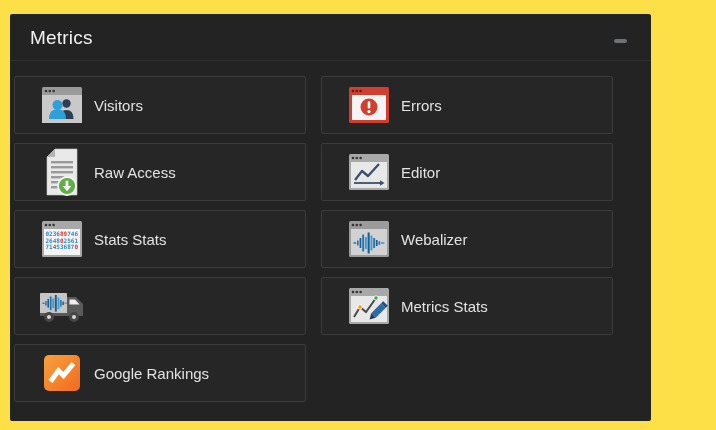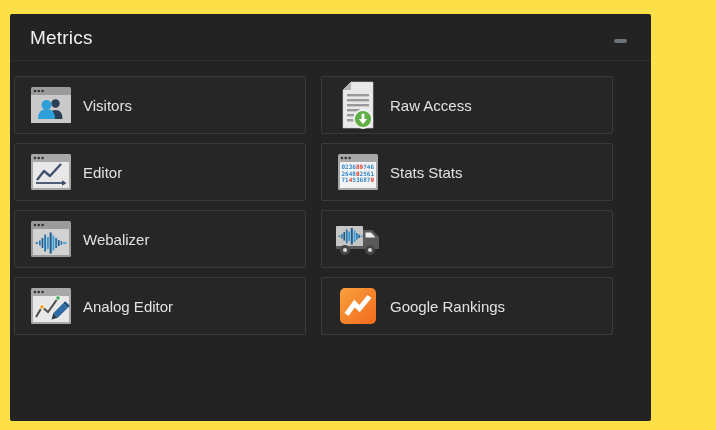--- a/index.html
+++ b/index.html
@@ -13,21 +13,21 @@
   .panel-title { position:absolute; left:20px; top:0; line-height:47px;
                  font-size:19px; font-weight:400; color:#f0f0f0; letter-spacing:.2px; }
   .collapse-btn { position:absolute; right:20px; top:16px; width:22px; height:16px;
                   background:transparent; border:none; cursor:pointer; }
   .minus-glyph { display:block; width:13px; height:4px; border-radius:2px;
                  background:#6d7276; margin:6px auto 0 auto; }
 
   .grid { position:absolute; left:4px; top:62px;
           display:grid; grid-template-columns:292px 292px;
           column-gap:15px; row-gap:9px; grid-auto-rows:58px; }
-  .card { display:flex; align-items:center; padding-left:13px;
+  .card { display:flex; align-items:center; padding-left:24px;
           background:#262626; border:1px solid #3b3b3b; border-radius:2px;
           cursor:pointer; }
   .icon-wrap { width:46px; min-width:46px; height:56px; display:flex;
                align-items:center; justify-content:center; }
   .card-label { margin-left:9px; font-size:15px; color:#e2e2e2; white-space:nowrap; }
 
   .mono-digits { font-family:"DejaVu Sans Mono", monospace; font-weight:bold; }
 </style>
 </head>
 <body>
@@ -54,20 +54,35 @@
               <circle cx="11.6" cy="4" r="1.3" fill="#333"></circle>
             <circle cx="24.5" cy="16.5" r="4.2" fill="#2c3e54"></circle>
             <path d="M17.5,32 q0,-9 7,-9 q7,0 7,9 z" fill="#2c3e54"></path>
             <circle cx="15.5" cy="18" r="5" fill="#2d9fd9"></circle>
             <path d="M7,32 q0,-10 8.5,-10 q8.5,0 8.5,10 z" fill="#2d9fd9"></path>
           </svg>
         </span>
         <span class="card-label">Visitors</span>
       </div>
 
+      <div class="card">
+        <span class="icon-wrap">
+          <svg width="40" height="36" viewBox="0 0 40 36">
+            <rect x="0" y="0" width="40" height="36" rx="1.5" fill="#d1402f"></rect>
+            <rect x="3" y="8" width="34" height="25" fill="#f5f5f5"></rect>
+            <circle cx="4" cy="4" r="1.3" fill="#5c1f16"></circle>
+              <circle cx="7.8" cy="4" r="1.3" fill="#5c1f16"></circle>
+              <circle cx="11.6" cy="4" r="1.3" fill="#5c1f16"></circle>
+            <circle cx="20" cy="20" r="8.5" fill="#d1402f"></circle>
+            <rect x="18.7" y="14.3" width="2.6" height="7.2" rx="1.3" fill="#fff"></rect>
+            <circle cx="20" cy="24.6" r="1.6" fill="#fff"></circle>
+          </svg>
+        </span>
+        <span class="card-label">Errors</span>
+      </div>
 
 
       <div class="card">
         <span class="icon-wrap">
           <svg width="38" height="48" viewBox="0 0 38 48">
             <path d="M12,1 H34 V47 H4 V9 Z" fill="#e9e9e9" stroke="#cfcfcf" stroke-width="0.6"></path>
             <path d="M12,1 V9 H4 Z" fill="#b4b4b4"></path>
             <rect x="8" y="13" width="22" height="2.4" fill="#9a9a9a"></rect>
             <rect x="8" y="18" width="22" height="2.4" fill="#9a9a9a"></rect>
             <rect x="8" y="23" width="22" height="2.4" fill="#9a9a9a"></rect>
@@ -174,21 +189,21 @@
             <polyline points="5,29 11,19 17,24 27,10" fill="none" stroke="#4a4a4a" stroke-width="2"></polyline>
             <circle cx="11" cy="19" r="2.2" fill="#f39c12" stroke="#fff" stroke-width="0.8"></circle>
             <circle cx="27" cy="10" r="2.2" fill="#3cae4e" stroke="#fff" stroke-width="0.8"></circle>
             <g transform="rotate(45 28 24)">
               <rect x="24.8" y="12" width="6.4" height="3" fill="#1d4f7c"></rect>
               <rect x="24.8" y="15" width="6.4" height="14" fill="#2e6da4"></rect>
               <polygon points="24.8,29 31.2,29 28,34.5" fill="#2b3a4a"></polygon>
             </g>
           </svg>
         </span>
-        <span class="card-label">Analog Editor</span>
+        <span class="card-label">Metrics Stats</span>
       </div>
 
       <div class="card">
         <span class="icon-wrap">
           <svg width="36" height="36" viewBox="0 0 36 36">
             <defs>
               <linearGradient id="grank" x1="0" y1="0" x2="1" y2="1">
                 <stop offset="0" stop-color="#f9a13c"></stop>
                 <stop offset="1" stop-color="#f26a1e"></stop>
               </linearGradient>

